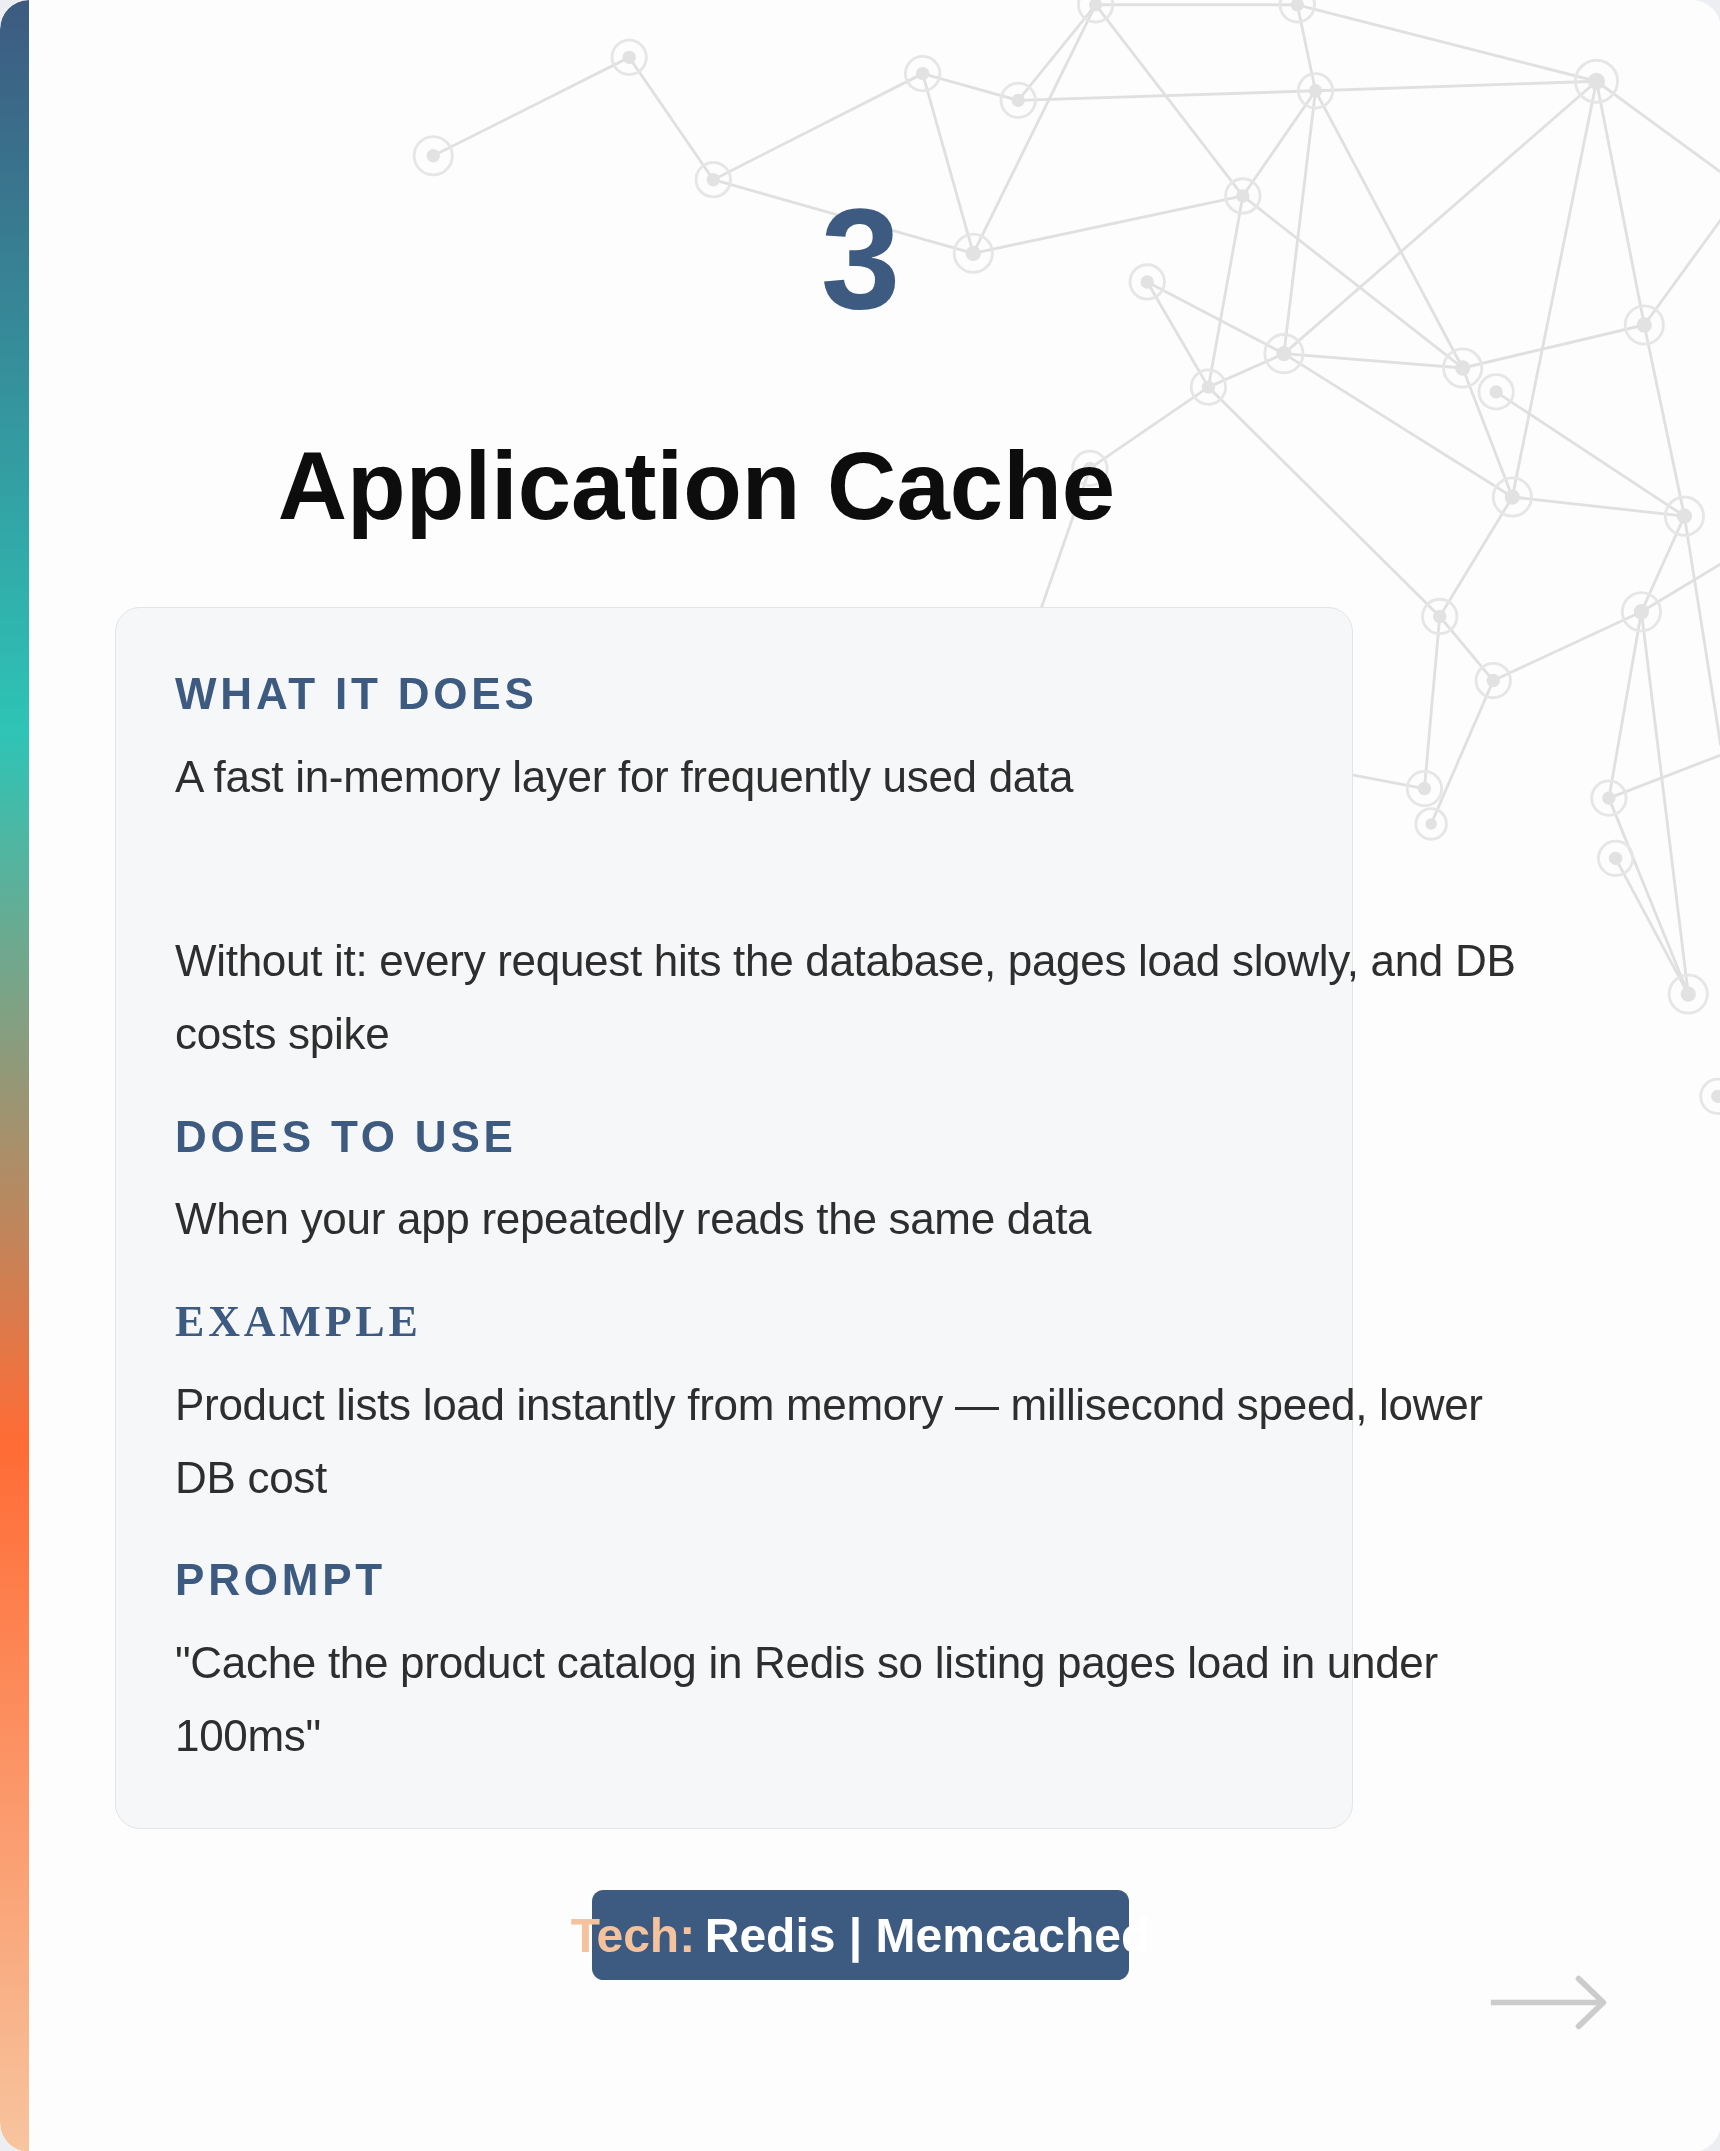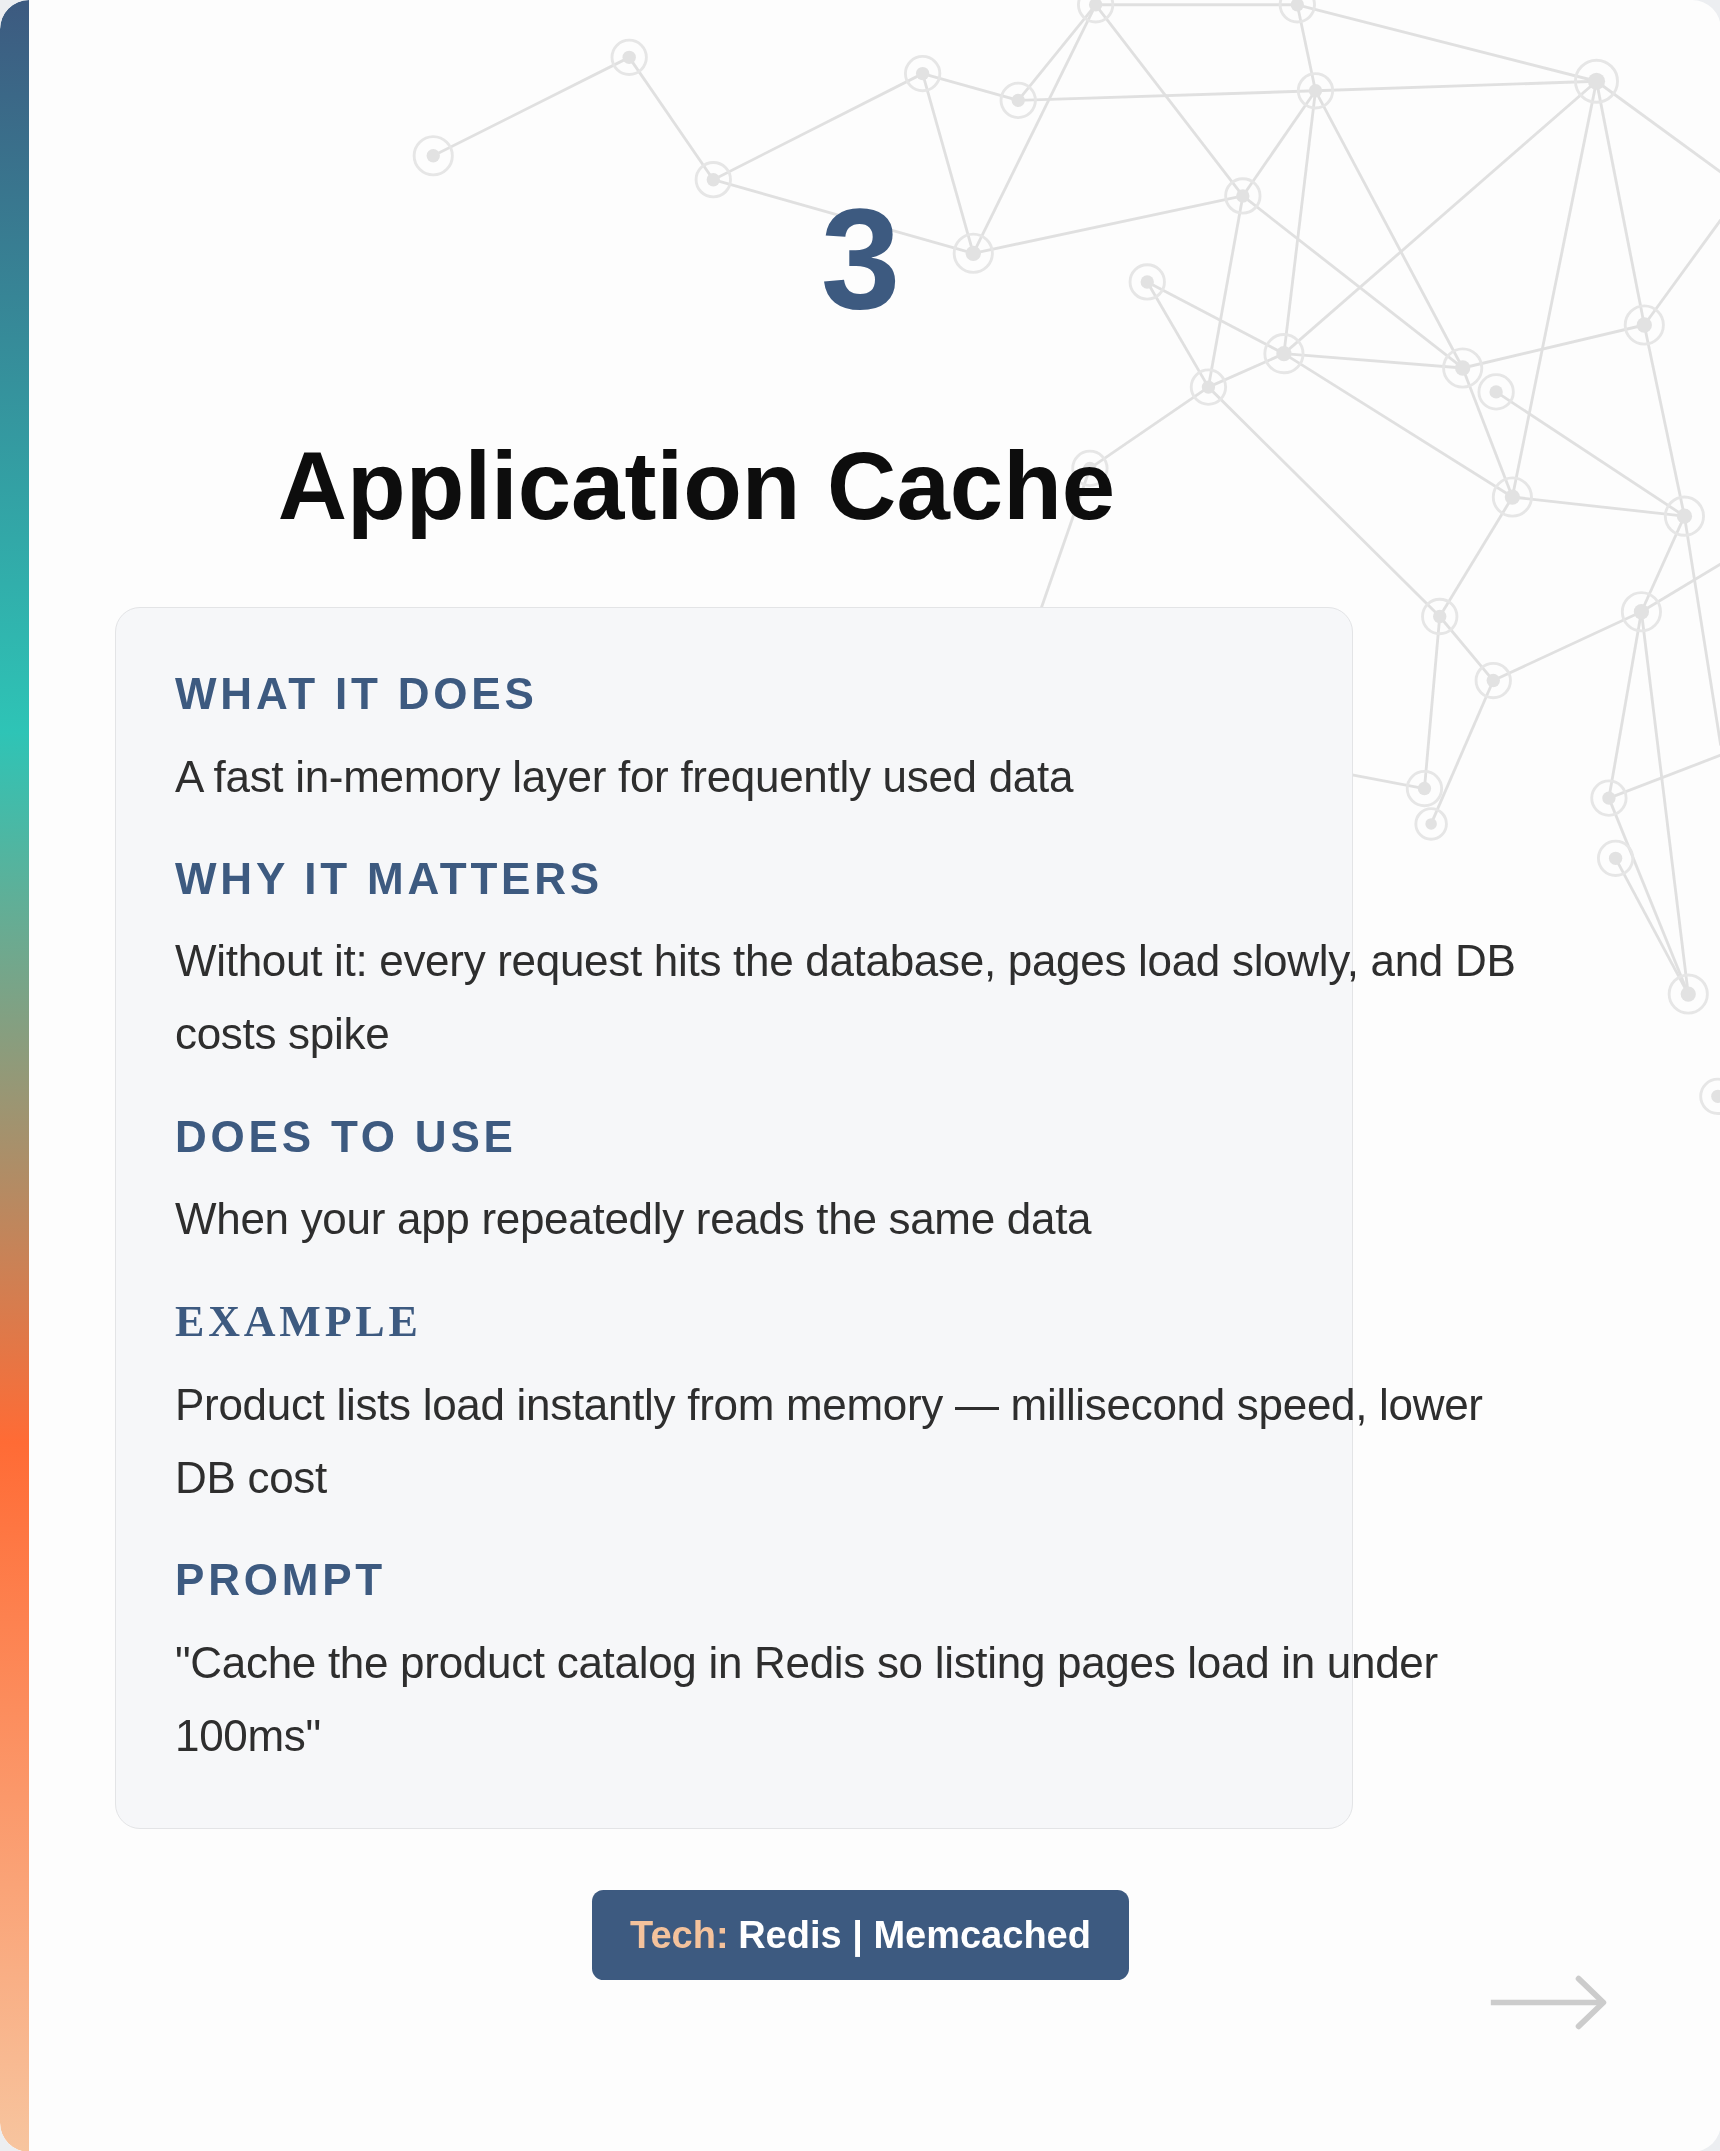--- a/index.html
+++ b/index.html
@@ -59,21 +59,21 @@
       position:absolute; left:59px; width:1376px;
       font-size:44px; line-height:73px;
       color:#2e2e2e;
       letter-spacing:-0.3px;
     }
     .tech-badge {
       position:absolute; left:592px; top:1890px; width:537px; height:90px;
       background:#3d5a80;
       border-radius:11.5px;
       display:flex; align-items:center; justify-content:center;
-      font-weight:700; font-size:38px;
+      font-weight:700; font-size:48px;
       color:#ffffff;
       white-space:nowrap;
     }
     .tech-badge .tech-label { color:#f4c29c; margin-right:9.6px; }
     .next-arrow {
       position:absolute; left:1487px; top:1971px; width:124px; height:63px;
     }
   </style>
 </head>
 <body>
@@ -205,21 +205,20 @@
   <div class="accent-bar"></div>
 
   <div class="slide-number">3</div>
 
   <div class="title">Application Cache</div>
 
   <div class="card">
     <div class="section-heading" style="top:59px;">WHAT IT DOES</div>
     <div class="section-body" style="top:132px;">A fast in-memory layer for frequently used data</div>
 
-    <div class="section-heading" style="top:244px;">WHY IT MATTERS</div>
     <div class="section-body" style="top:316px;">Without it: every request hits the database, pages load slowly, and DB costs spike</div>
 
     <div class="section-heading" style="top:502px;">DOES TO USE</div>
     <div class="section-body" style="top:574px;">When your app repeatedly reads the same data</div>
 
     <div class="section-heading" style="top:687px;font-family:Liberation Serif, serif;">EXAMPLE</div>
     <div class="section-body" style="top:760px;">Product lists load instantly from memory — millisecond speed, lower DB cost</div>
 
     <div class="section-heading" style="top:945px;">PROMPT</div>
     <div class="section-body" style="top:1018px;">"Cache the product catalog in Redis so listing pages load in under 100ms"</div>

